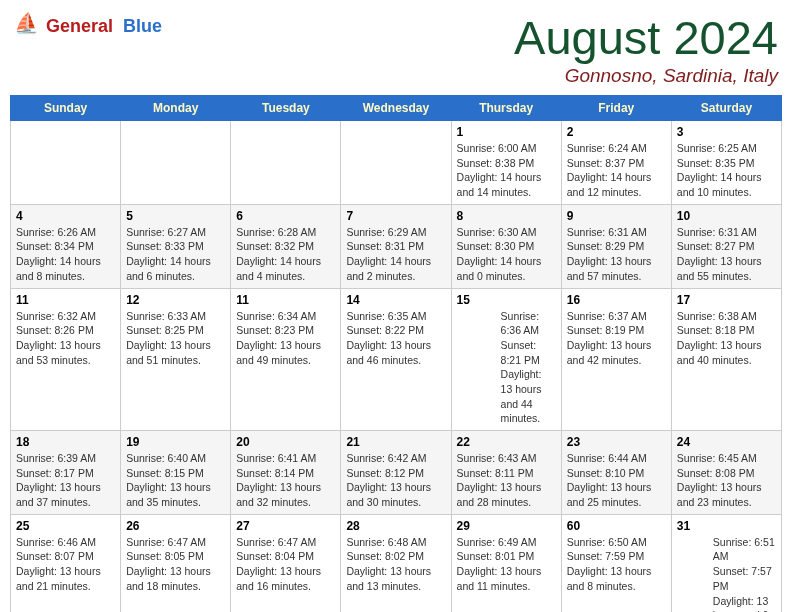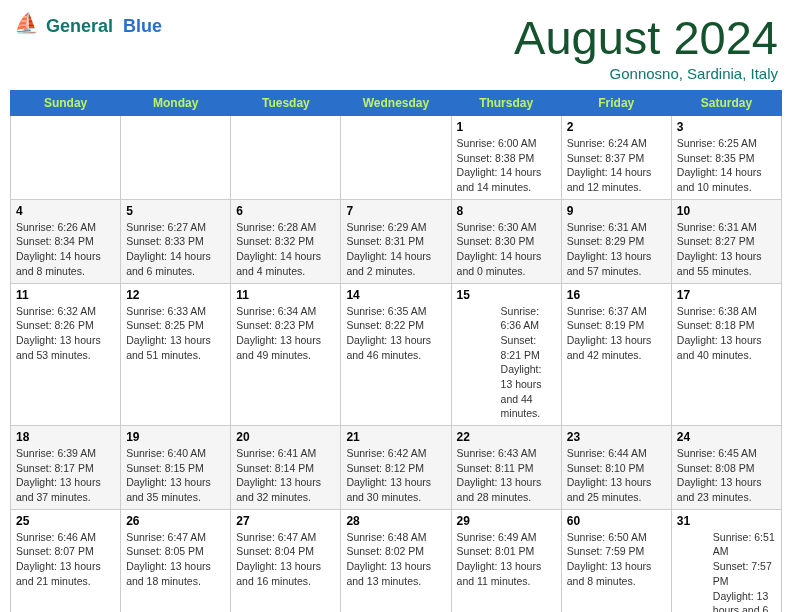--- a/index.html
+++ b/index.html
@@ -18,48 +18,49 @@
       padding: 0 4px;
     }
     .logo {
       display: flex;
       align-items: center;
       gap: 4px;
     }
     .logo-text-general {
       font-size: 18px;
       font-weight: bold;
-      color: #0f766e;
+      color: #b91c1c;
     }
     .logo-text-blue {
       font-size: 18px;
       font-weight: bold;
       color: #2a6fc9;
       margin-left: 10px;
     }
     .title-block {
       text-align: right;
     }
     .month-title {
       font-size: 47px;
       font-weight: normal;
       color: #14532d;
     }
     .subtitle {
-      font-size: 15px;
-      color: #0f766e;
+      font-size: 19px;
+      color: #7f1d1d;
+      font-style: italic;
     }
     table {
       width: 100%;
       border-collapse: collapse;
       font-size: 11px;
     }
     th {
       background-color: #2a6fc9;
-      color: #bef264;
+      color: #fef9c3;
       text-align: center;
       padding: 5px 2px;
       font-size: 12px;
       font-weight: bold;
       border: 1px solid #2a6fc9;
     }
     td {
       border: 1px solid #ccc;
       vertical-align: top;
       padding: 4px 5px;

